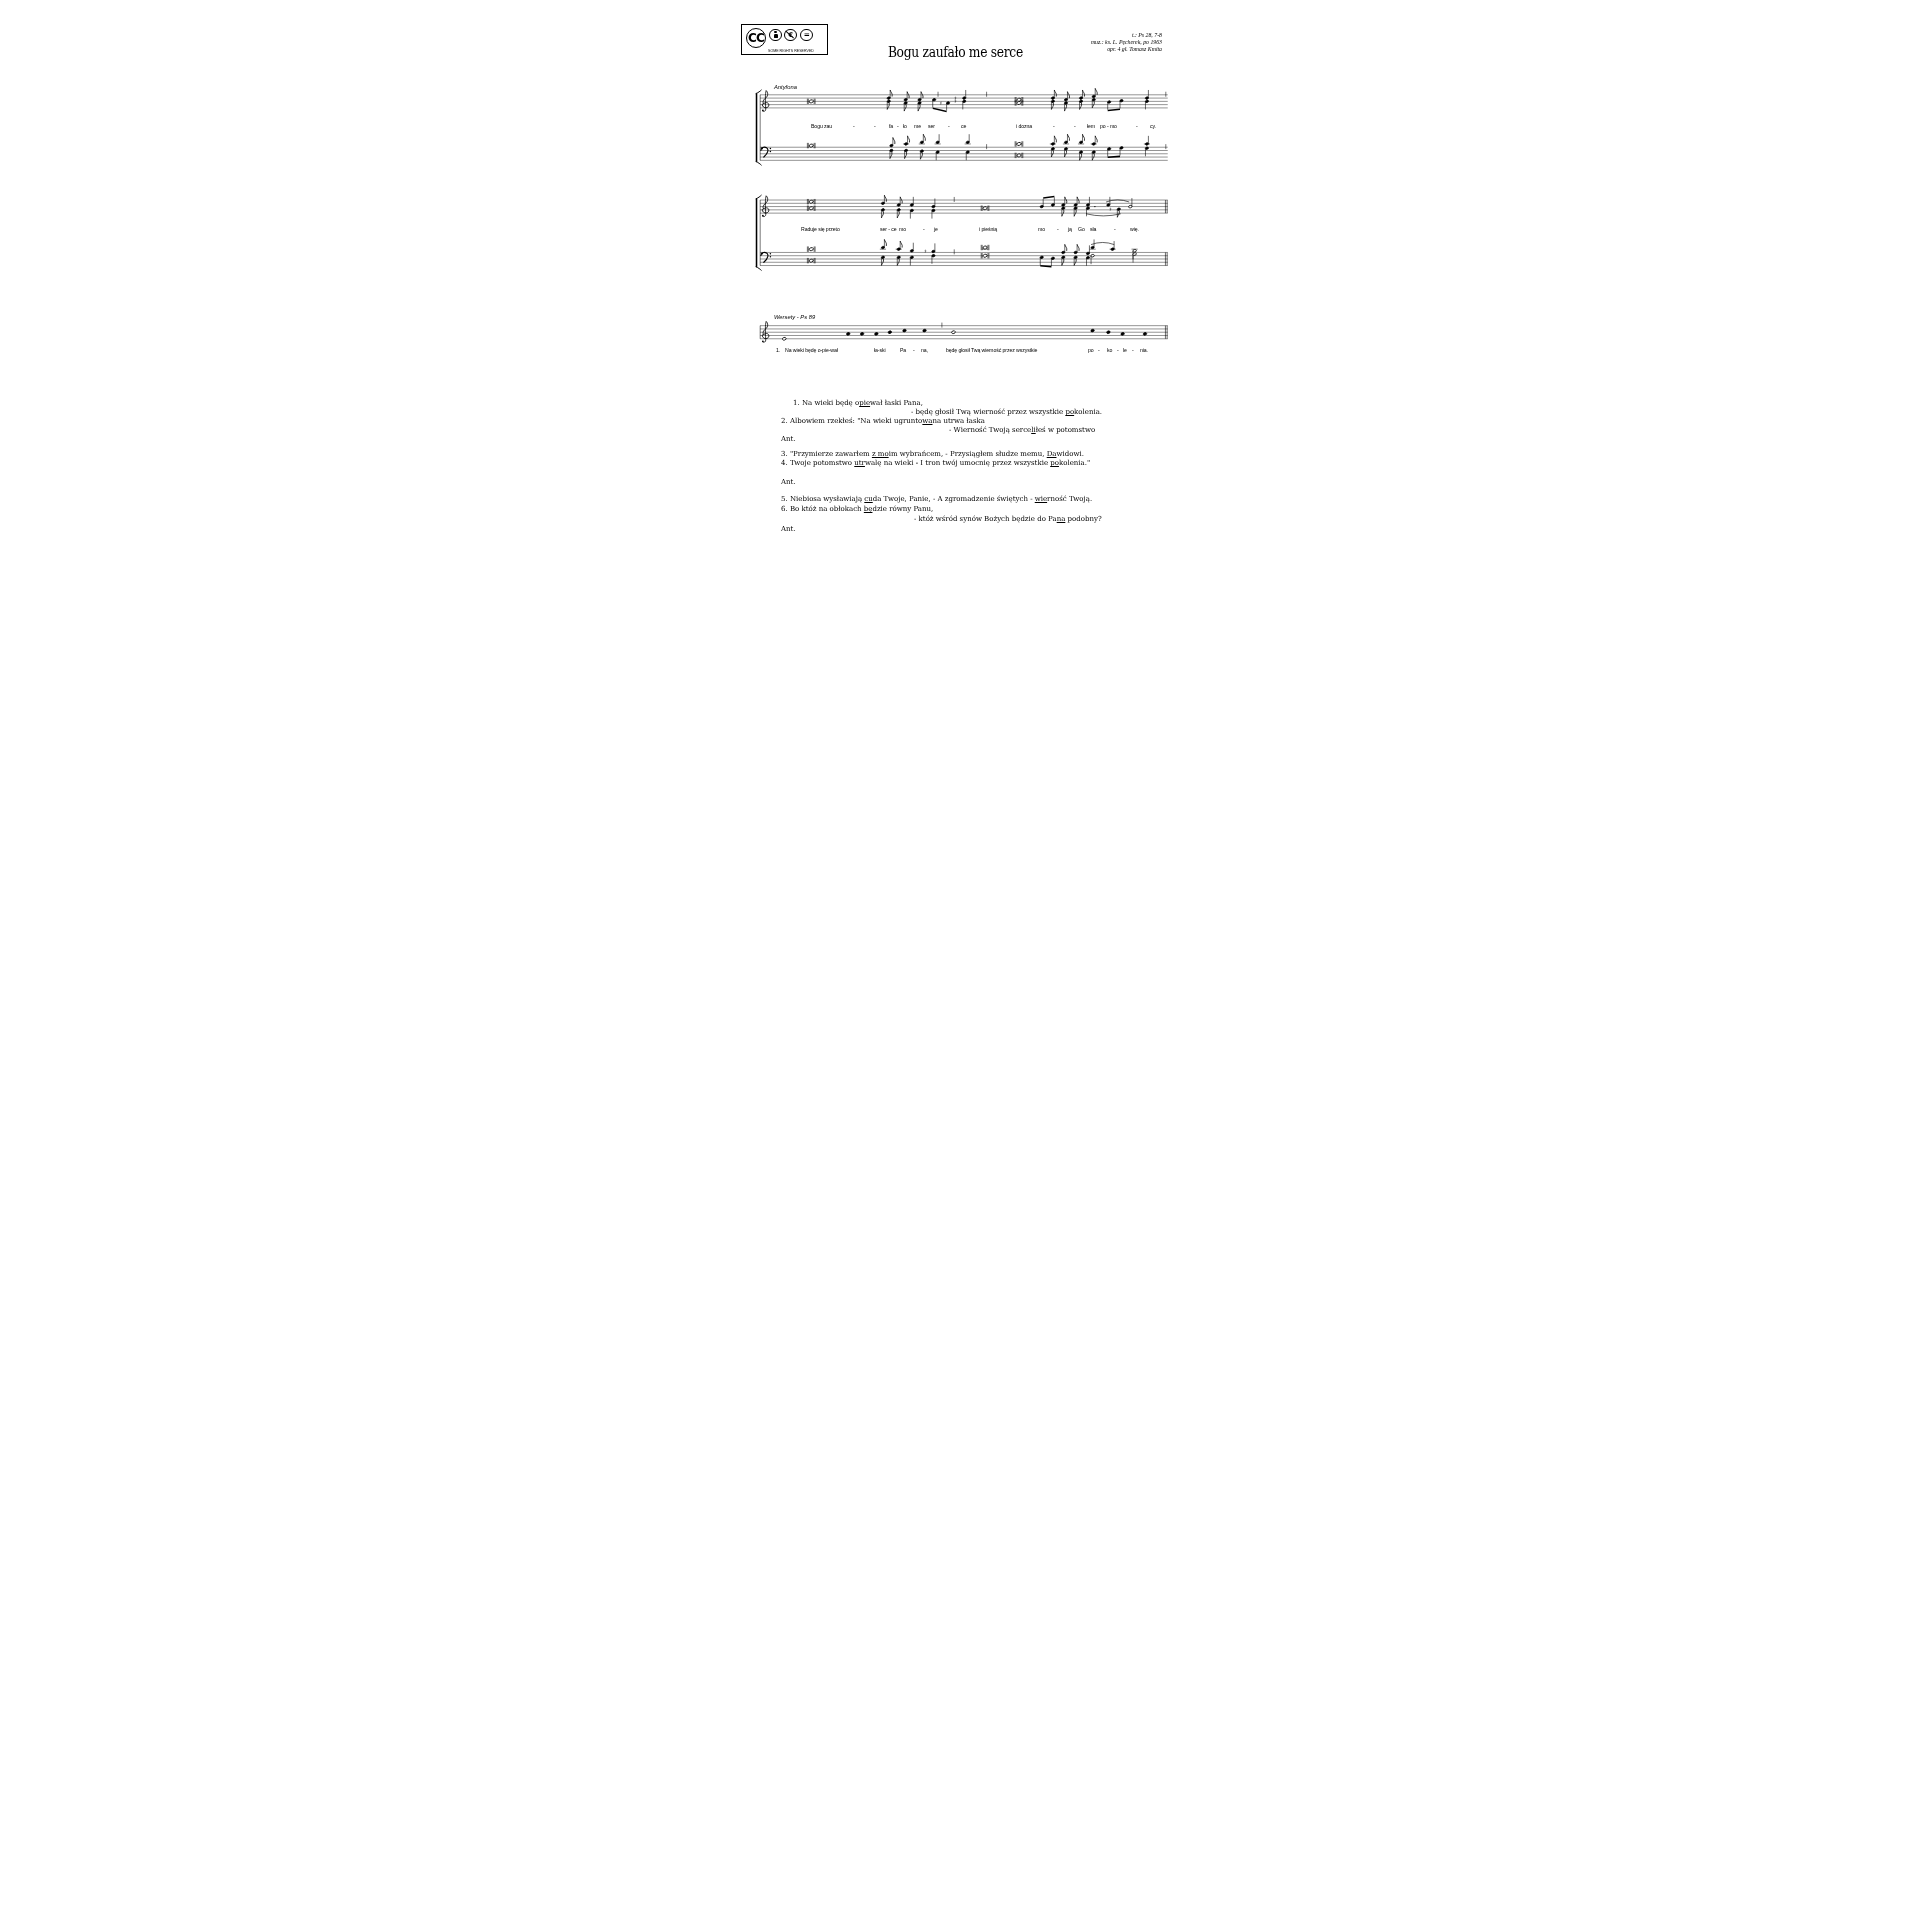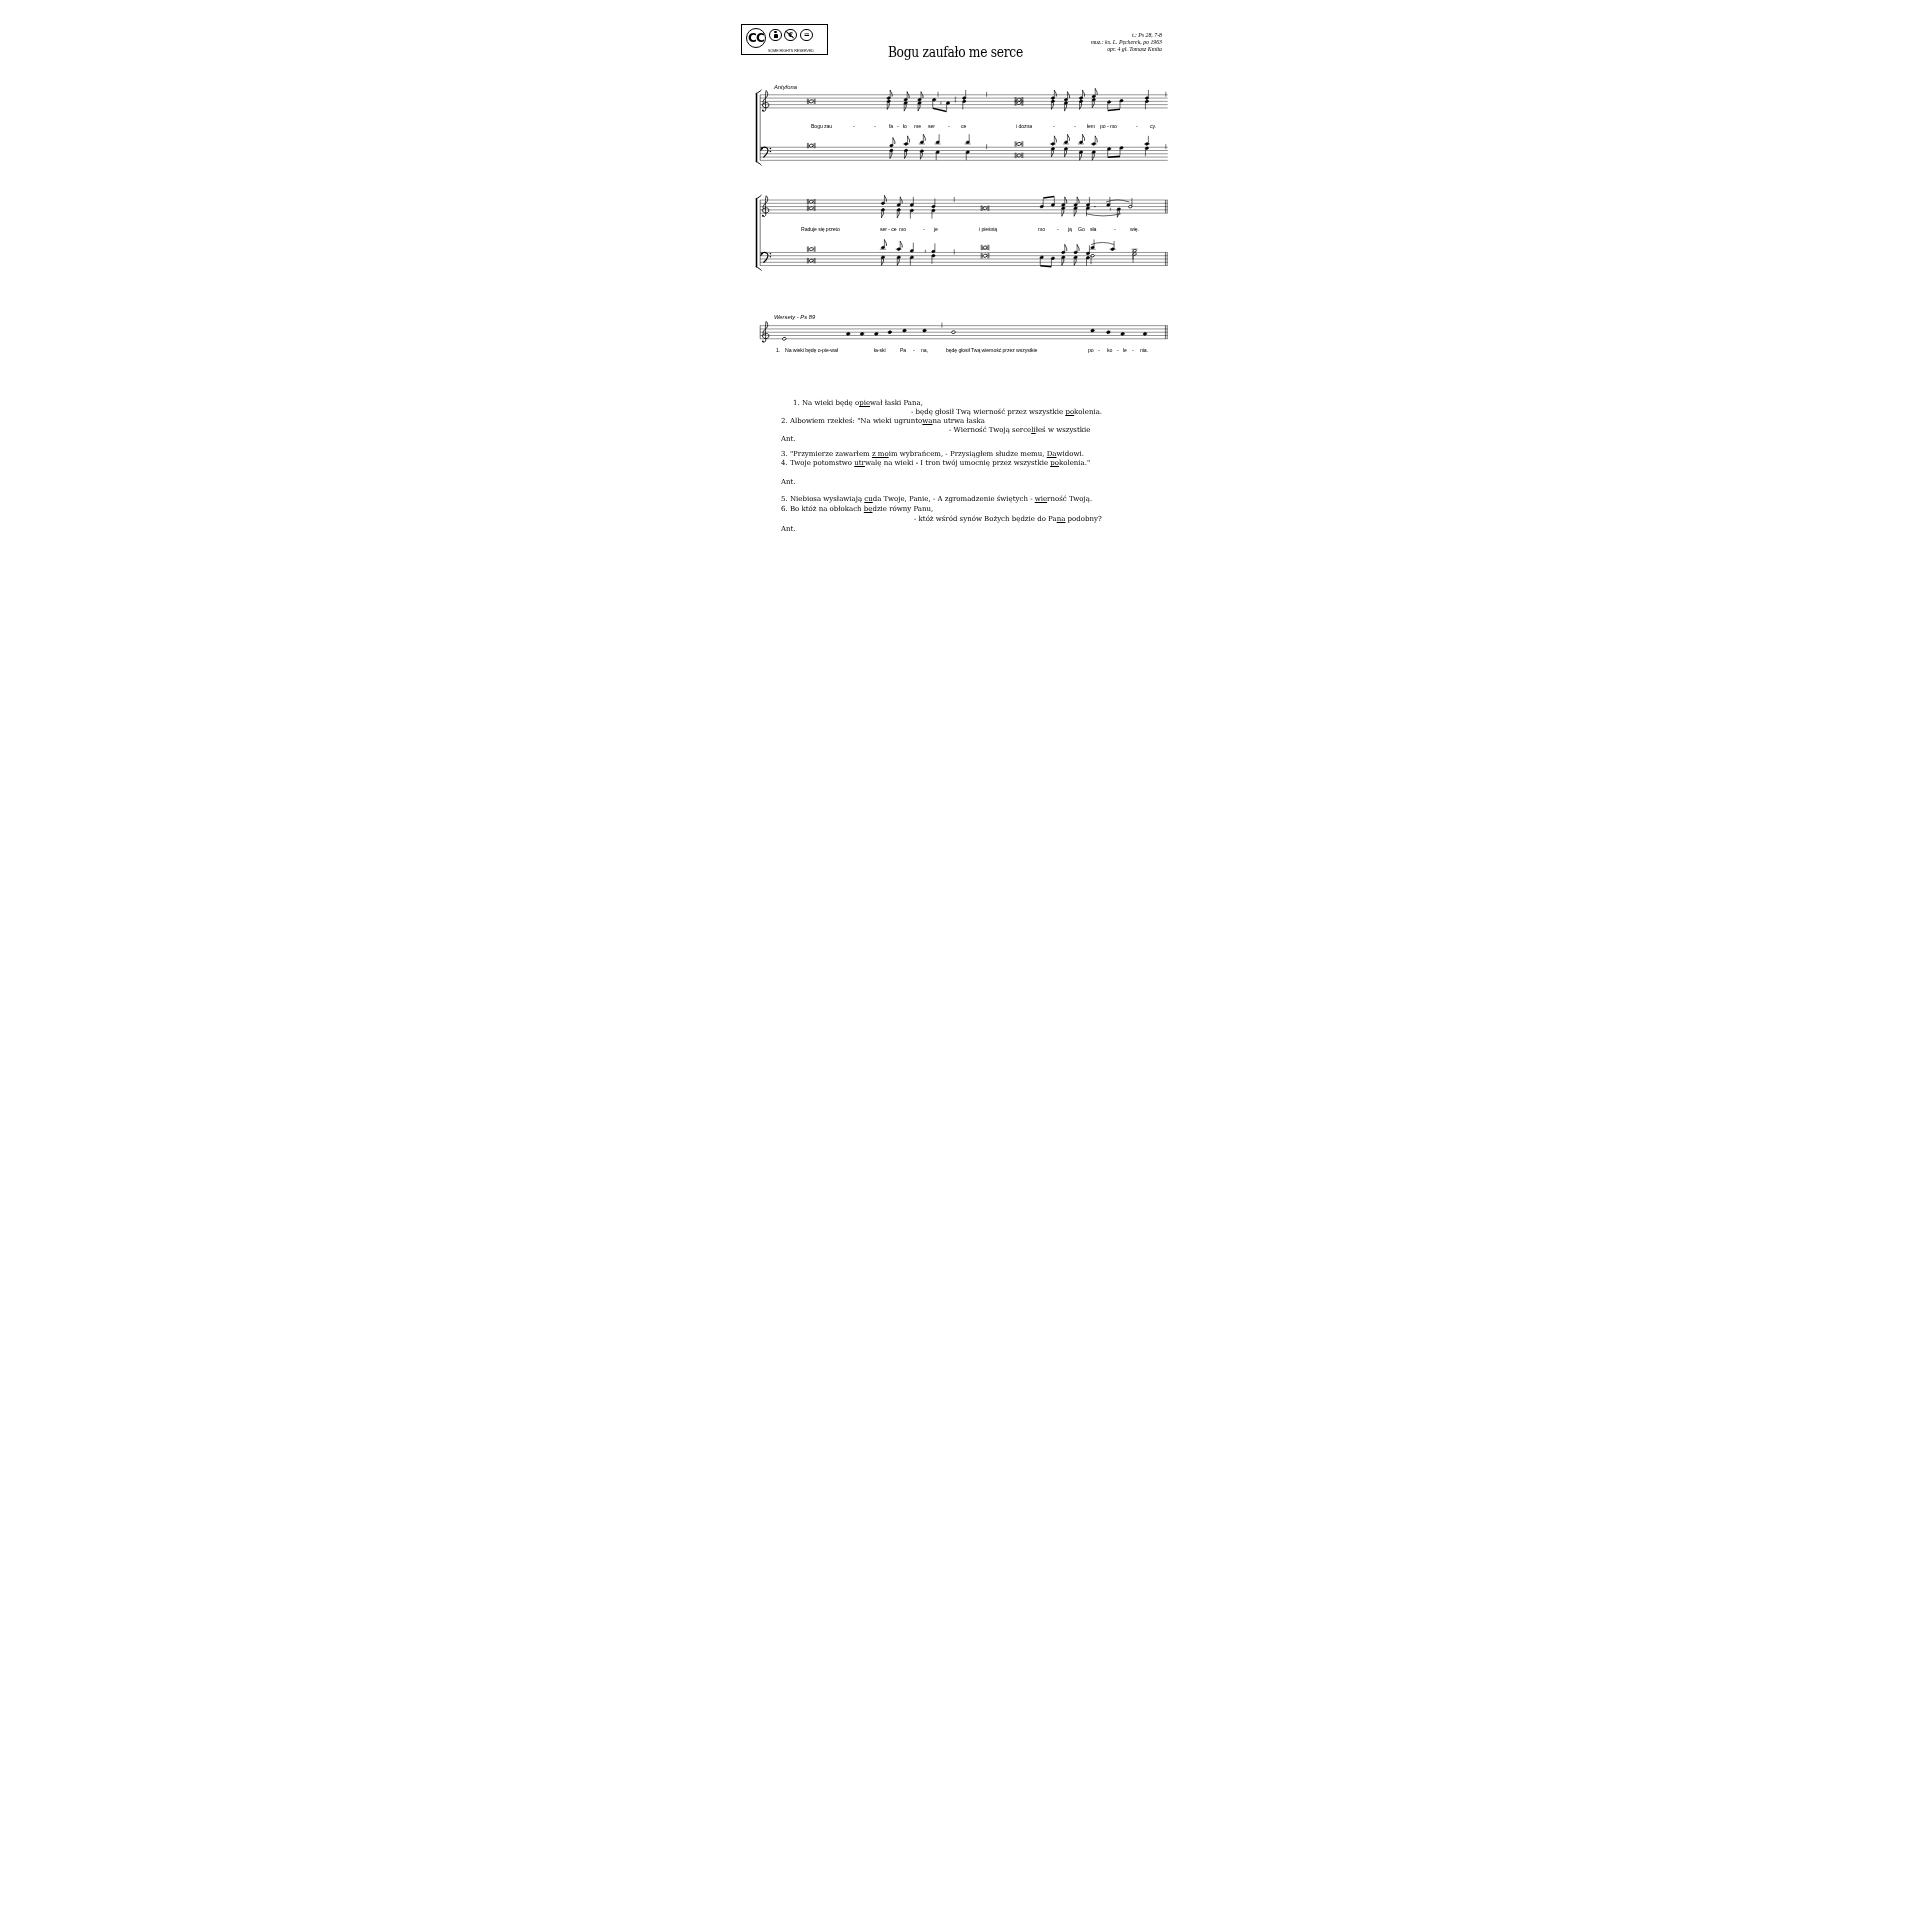--- a/index.html
+++ b/index.html
@@ -494,21 +494,21 @@
       <span class="lyr" style="left: 401px; top: 347px;">-</span>
       <span class="lyr" style="left: 407px; top: 347px;">le</span>
       <span class="lyr" style="left: 416px; top: 347px;">-</span>
       <span class="lyr" style="left: 424px; top: 347px;">nia.</span>
     </div>
 
   <div id="verses">
       <div class="verse-line" style="top: 399px; left: 65px; margin-left: 12px;"><span>1. Na wieki będę o</span><span class="u">pie</span><span>wał łaski Pana,</span></div>
       <div class="verse-line" style="top: 408px; left: 195px;"><span>- będę głosił Twą wierność przez wszystkie </span><span class="u">po</span><span>kolenia.</span></div>
       <div class="verse-line" style="top: 417px; left: 65px;"><span>2. Albowiem rzekłeś: "Na wieki ugrunto</span><span class="u">wa</span><span>na utrwa łaska</span></div>
-      <div class="verse-line" style="top: 426px; left: 233px;"><span>- Wierność Twoją serce</span><span class="u">li</span><span>łeś w wszystkie</span></div>
+      <div class="verse-line" style="top: 426px; left: 233px;"><span>- Wierność Twoją serce</span><span class="u">li</span><span>łeś w potomstwo</span></div>
       <div class="verse-line" style="top: 435px; left: 65px;"><span>Ant.</span></div>
       <div class="verse-line" style="top: 450px; left: 65px;"><span>3. "Przymierze zawarłem </span><span class="u">z mo</span><span>im wybrańcem, - Przysiągłem słudze memu, </span><span class="u">Da</span><span>widowi.</span></div>
       <div class="verse-line" style="top: 459px; left: 65px;"><span>4. Twoje potomstwo </span><span class="u">utr</span><span>walę na wieki - I tron twój umocnię przez wszystkie </span><span class="u">po</span><span>kolenia."</span></div>
       <div class="verse-line" style="top: 478px; left: 65px;"><span>Ant.</span></div>
       <div class="verse-line" style="top: 495px; left: 65px;"><span>5. Niebiosa wysławiają </span><span class="u">cu</span><span>da Twoje, Panie, - A zgromadzenie świętych - </span><span class="u">wie</span><span>rność Twoją.</span></div>
       <div class="verse-line" style="top: 505px; left: 65px;"><span>6. Bo któż na obłokach </span><span class="u">bę</span><span>dzie równy Panu,</span></div>
       <div class="verse-line" style="top: 515px; left: 198px;"><span>- któż wśród synów Bożych będzie do Pa</span><span class="u">na</span><span> podobny?</span></div>
       <div class="verse-line" style="top: 525px; left: 65px;"><span>Ant.</span></div>
     </div>
 

